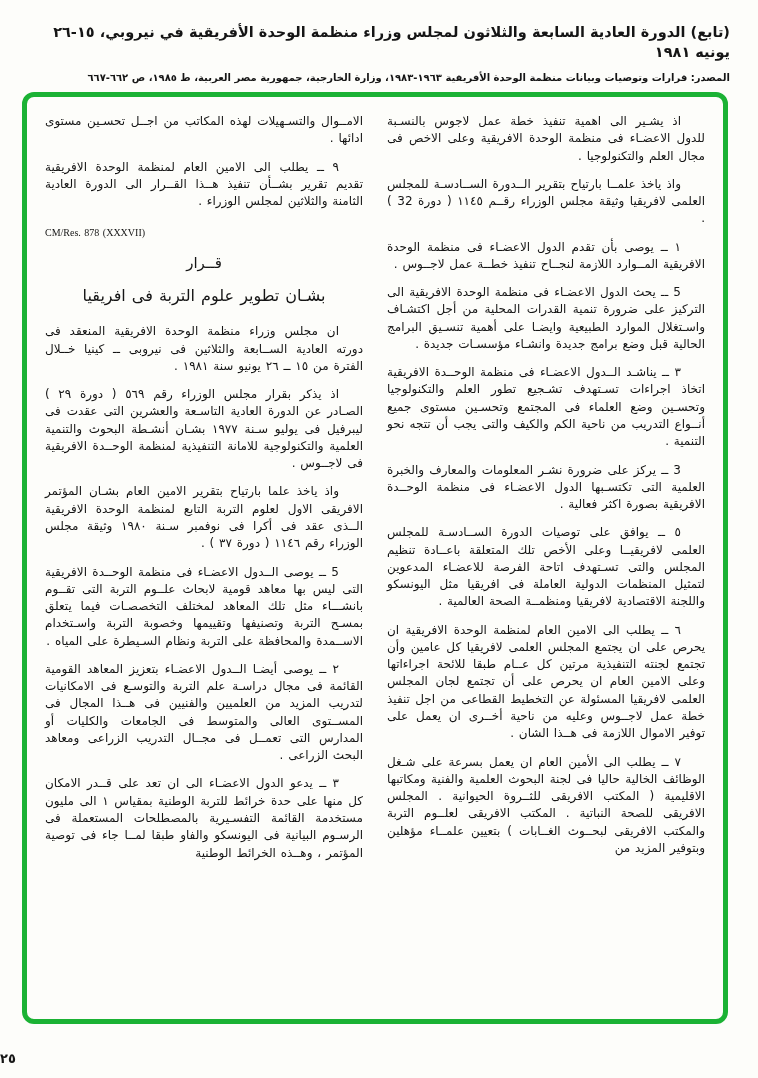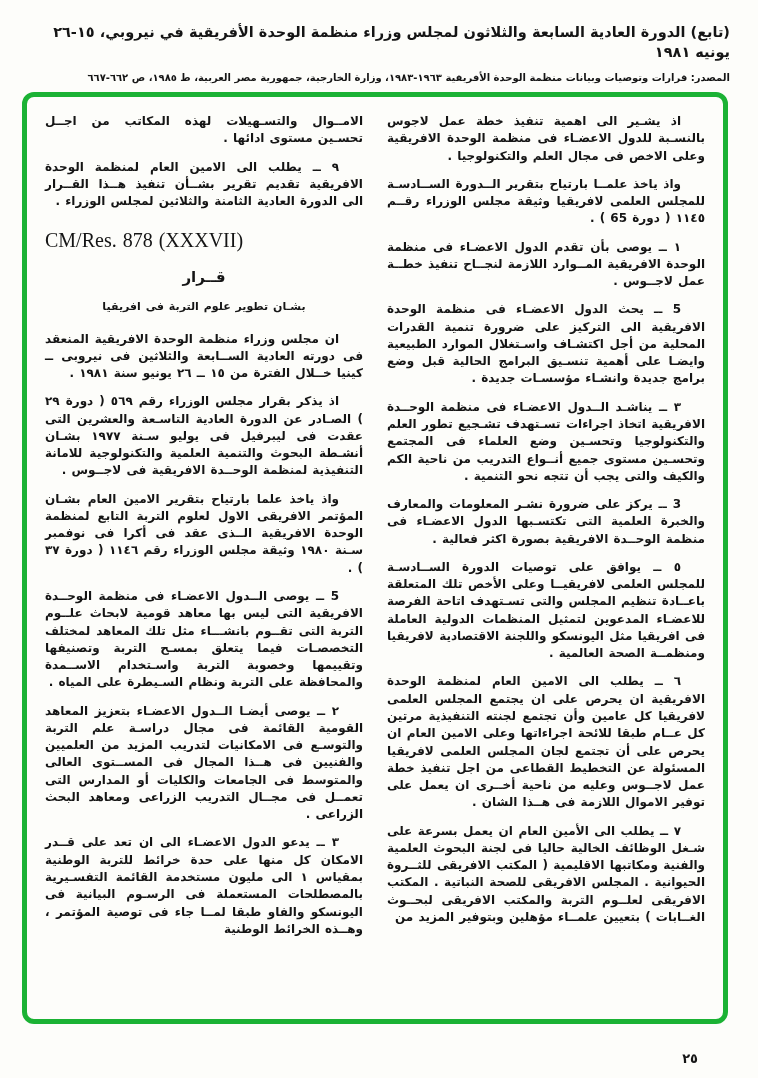--- a/index.html
+++ b/index.html
@@ -45,71 +45,71 @@
     height: 100%;
   }
   .col {
     flex: 1;
     direction: rtl;
     min-width: 0;
   }
   .blk {
     margin: 0 0 11px 0;
     font-size: 12px;
-    font-weight: bold;
+    font-weight: normal;
     line-height: 1.44;
     text-align: justify;
     text-indent: 24px;
     word-spacing: 1px;
   }
   .blk.body-noindent { text-indent: 0; }
   .blk.latin-code {
     direction: ltr;
     text-align: left;
     text-indent: 0;
     font-family: "Liberation Serif", serif;
     font-weight: normal;
-    font-size: 20px;
+    font-size: 10px;
     margin: 16px 0 12px 0;
   }
   .blk.title {
     text-align: center;
     text-indent: 0;
     font-size: 15px;
     margin: 8px 0 10px 0;
     letter-spacing: 1px;
   }
   .blk.subtitle {
     text-align: center;
     text-indent: 0;
-    font-size: 11px;
+    font-size: 16px;
     margin: 0 0 16px 0;
   }
   .page-footer {
     position: absolute;
     bottom: 12px; left: 0; right: 60px;
-    text-align: right;
+    text-align: left;
     font-size: 13px;
     font-weight: bold;
     direction: rtl;
   }
 </style>
 </head>
 <body>
 
 <header class="page-header">
   <div class="header-title">(تابع) الدورة العادية السابعة والثلاثون لمجلس وزراء منظمة الوحدة الأفريقية في نيروبي، ١٥-٢٦ يونيه ١٩٨١</div>
   <div class="header-source">المصدر: قرارات وتوصيات وبيانات منظمة الوحدة الأفريقية ١٩٦٣-١٩٨٣، وزارة الخارجية، جمهورية مصر العربية، ط ١٩٨٥، ص ٦٦٢-٦٦٧</div>
 </header>
 
 <main class="content-frame" style="border-color: rgb(27, 178, 52);">
   <div class="cols">
     <div class="col">
         <p class="blk body">اذ يشـير الى اهمية تنفيذ خطة عمل لاجوس بالنسـبة للدول الاعضـاء فى منظمة الوحدة الافريقية وعلى الاخص فى مجال العلم والتكنولوجيا .</p>
-        <p class="blk body">واذ ياخذ علمــا بارتياح بتقرير الــدورة الســادسـة للمجلس العلمى لافريقيا وثيقة مجلس الوزراء رقــم ١١٤٥ ( دورة 65 ) .</p>
+        <p class="blk body">واذ ياخذ علمــا بارتياح بتقرير الــدورة الســادسـة للمجلس العلمى لافريقيا وثيقة مجلس الوزراء رقــم ١١٤٥ ( دورة 32 ) .</p>
         <p class="blk body">١ ــ يوصى بأن تقدم الدول الاعضـاء فى منظمة الوحدة الافريقية المــوارد اللازمة لنجــاح تنفيذ خطــة عمل لاجــوس .</p>
         <p class="blk body">5 ــ يحث الدول الاعضـاء فى منظمة الوحدة الافريقية الى التركيز على ضرورة تنمية القدرات المحلية من أجل اكتشـاف واسـتغلال الموارد الطبيعية وايضـا على أهمية تنسـيق البرامج الحالية قبل وضع برامج جديدة وانشـاء مؤسسـات جديدة .</p>
         <p class="blk body">٣ ــ يناشـد الــدول الاعضـاء فى منظمة الوحــدة الافريقية اتخاذ اجراءات تسـتهدف تشـجيع تطور العلم والتكنولوجيا وتحسـين وضع العلماء فى المجتمع وتحسـين مستوى جميع أنــواع التدريب من ناحية الكم والكيف والتى يجب أن تتجه نحو التنمية .</p>
         <p class="blk body">3 ــ يركز على ضرورة نشـر المعلومات والمعارف والخبرة العلمية التى تكتسـبها الدول الاعضـاء فى منظمة الوحــدة الافريقية بصورة اكثر فعالية .</p>
         <p class="blk body">٥ ــ يوافق على توصيات الدورة الســادسـة للمجلس العلمى لافريقيــا وعلى الأخص تلك المتعلقة باعــادة تنظيم المجلس والتى تسـتهدف اتاحة الفرصة للاعضـاء المدعوين لتمثيل المنظمات الدولية العاملة فى افريقيا مثل اليونسكو واللجنة الاقتصادية لافريقيا ومنظمــة الصحة العالمية .</p>
         <p class="blk body">٦ ــ يطلب الى الامين العام لمنظمة الوحدة الافريقية ان يحرص على ان يجتمع المجلس العلمى لافريقيا كل عامين وأن تجتمع لجنته التنفيذية مرتين كل عــام طبقا للائحة اجراءاتها وعلى الامين العام ان يحرص على أن تجتمع لجان المجلس العلمى لافريقيا المسئولة عن التخطيط القطاعى من اجل تنفيذ خطة عمل لاجــوس وعليه من ناحية أخــرى ان يعمل على توفير الاموال اللازمة فى هــذا الشان .</p>
         <p class="blk body">٧ ــ يطلب الى الأمين العام ان يعمل بسرعة على شـغل الوظائف الخالية حاليا فى لجنة البحوث العلمية والفنية ومكاتبها الاقليمية ( المكتب الافريقى للثــروة الحيوانية . المجلس الافريقى للصحة النباتية . المكتب الافريقى لعلــوم التربة والمكتب الافريقى لبحــوث الغــابات ) بتعيين علمــاء مؤهلين وبتوفير المزيد من</p>
       </div>
     <div class="col">
         <p class="blk body body-noindent">الامــوال والتسـهيلات لهذه المكاتب من اجــل تحسـين مستوى ادائها .</p>

